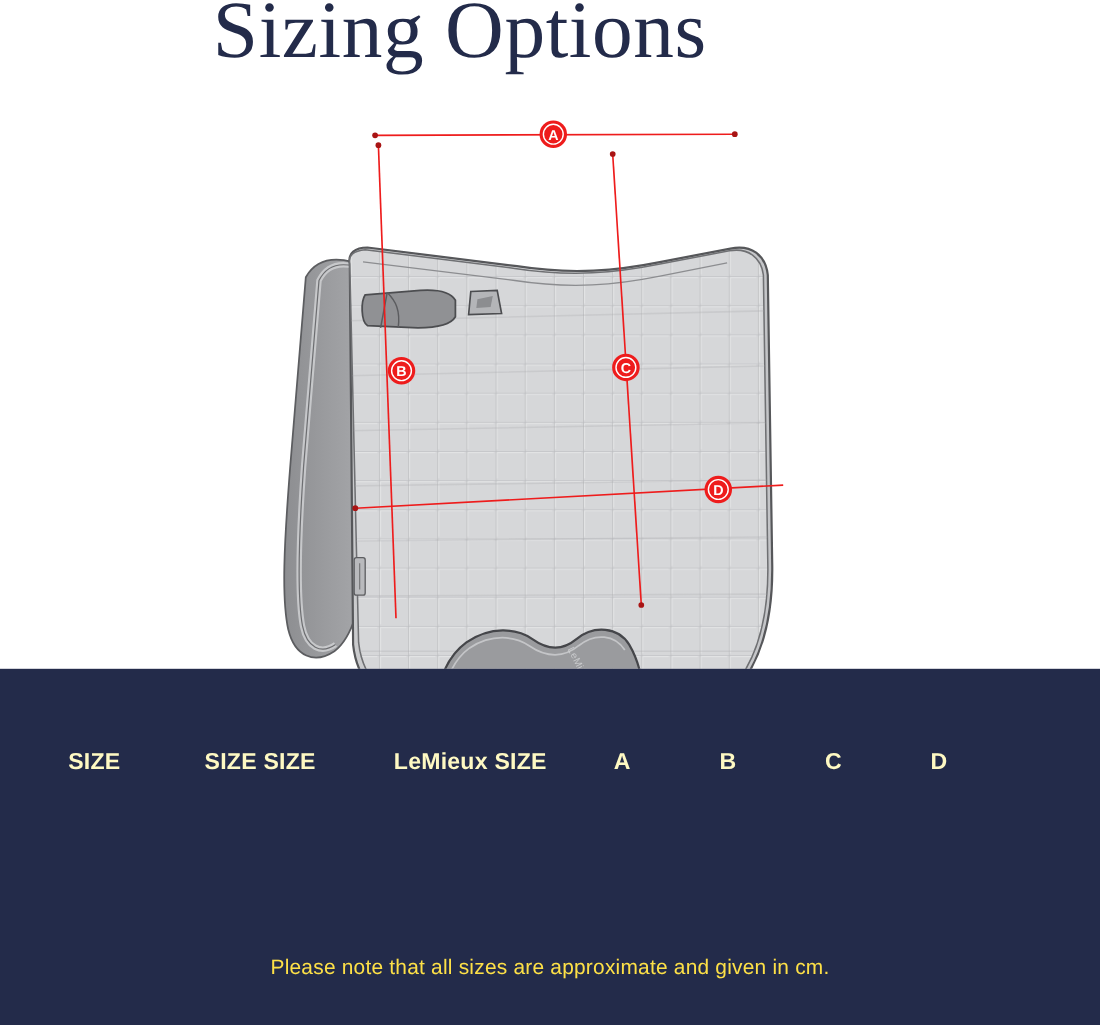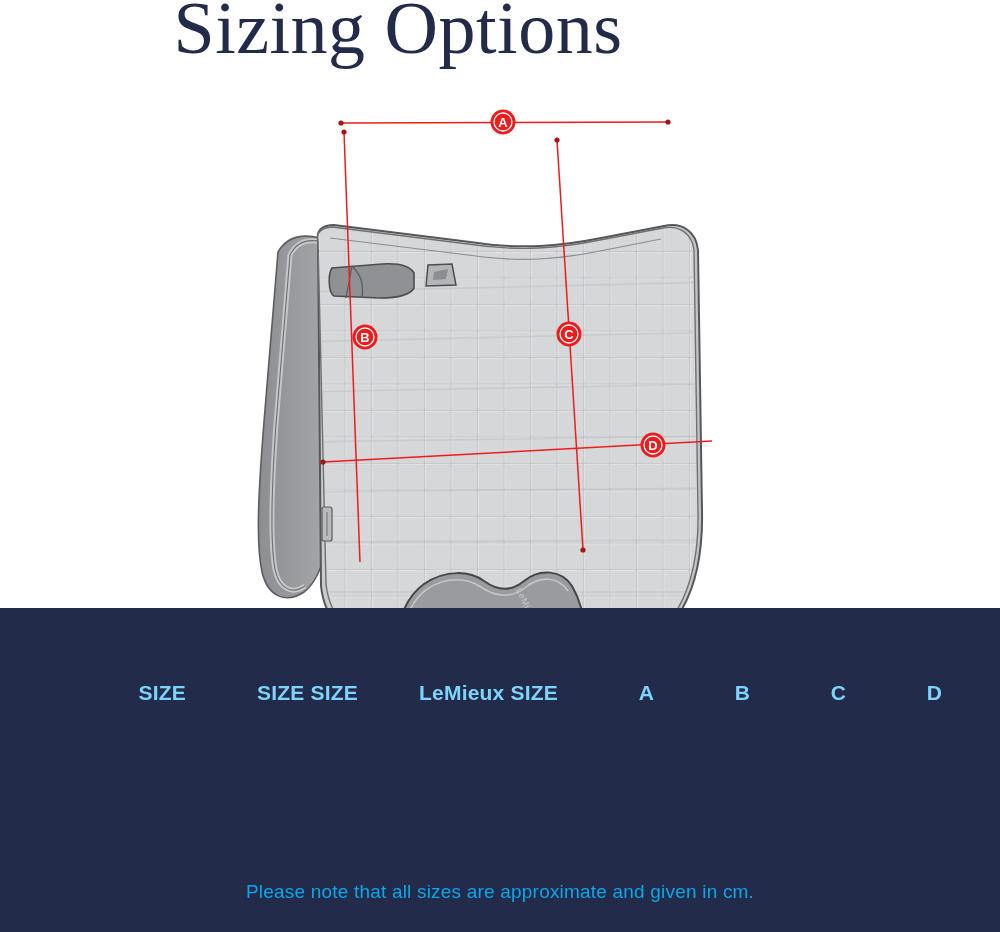--- a/index.html
+++ b/index.html
@@ -15,20 +15,21 @@
     position:relative;
     width:1000px;height:932px;
     background:#ffffff;
   }
 
   
   .title-area{
     position:absolute;left:0;top:0;width:796px;height:92px;
     background:#ffffff;
     overflow:hidden;
+    padding-left:40px;
   }
   .title-text{
     position:absolute;
     left:0;right:0;
     top:-18px;
     text-align:center;
     font-family:"Liberation Serif","DejaVu Serif",serif;
     font-size:74px;
     line-height:92px;
     letter-spacing:0.5px;
@@ -50,23 +51,23 @@
     overflow:hidden;
   }
   .size-table{
     position:absolute;
     left:62px;top:62px;
     width:880px;
     border-collapse:collapse;
   }
   .size-table th, .size-table td{
     padding:0;
-    text-align:right;
+    text-align:left;
     vertical-align:middle;
-    color:#7dd3fc;
+    color:#fef9c3;
     white-space:nowrap;
   }
   .size-table thead th{
     height:46px;
     font-size:21px;
     font-weight:bold;
     letter-spacing:0.2px;
   }
   .size-table tbody td{
     height:52px;
@@ -76,24 +77,24 @@
   }
   
   .col-size{width:124px;}
   .col-horse{width:172px;}
   .col-saddle{width:200px;}
   .col-meas{width:96px;}
 
   .footnote{
     position:absolute;
     left:0;right:0;
-    top:273px;
+    top:261px;
     text-align:center;
     font-size:19px;
-    color:#0ea5e9;
+    color:#fde047;
     letter-spacing:0.2px;
   }
 </style>
 </head>
 <body>
 
 <div id="page">
 
   <div class="title-area">
     <div class="title-text">Sizing Options</div>

